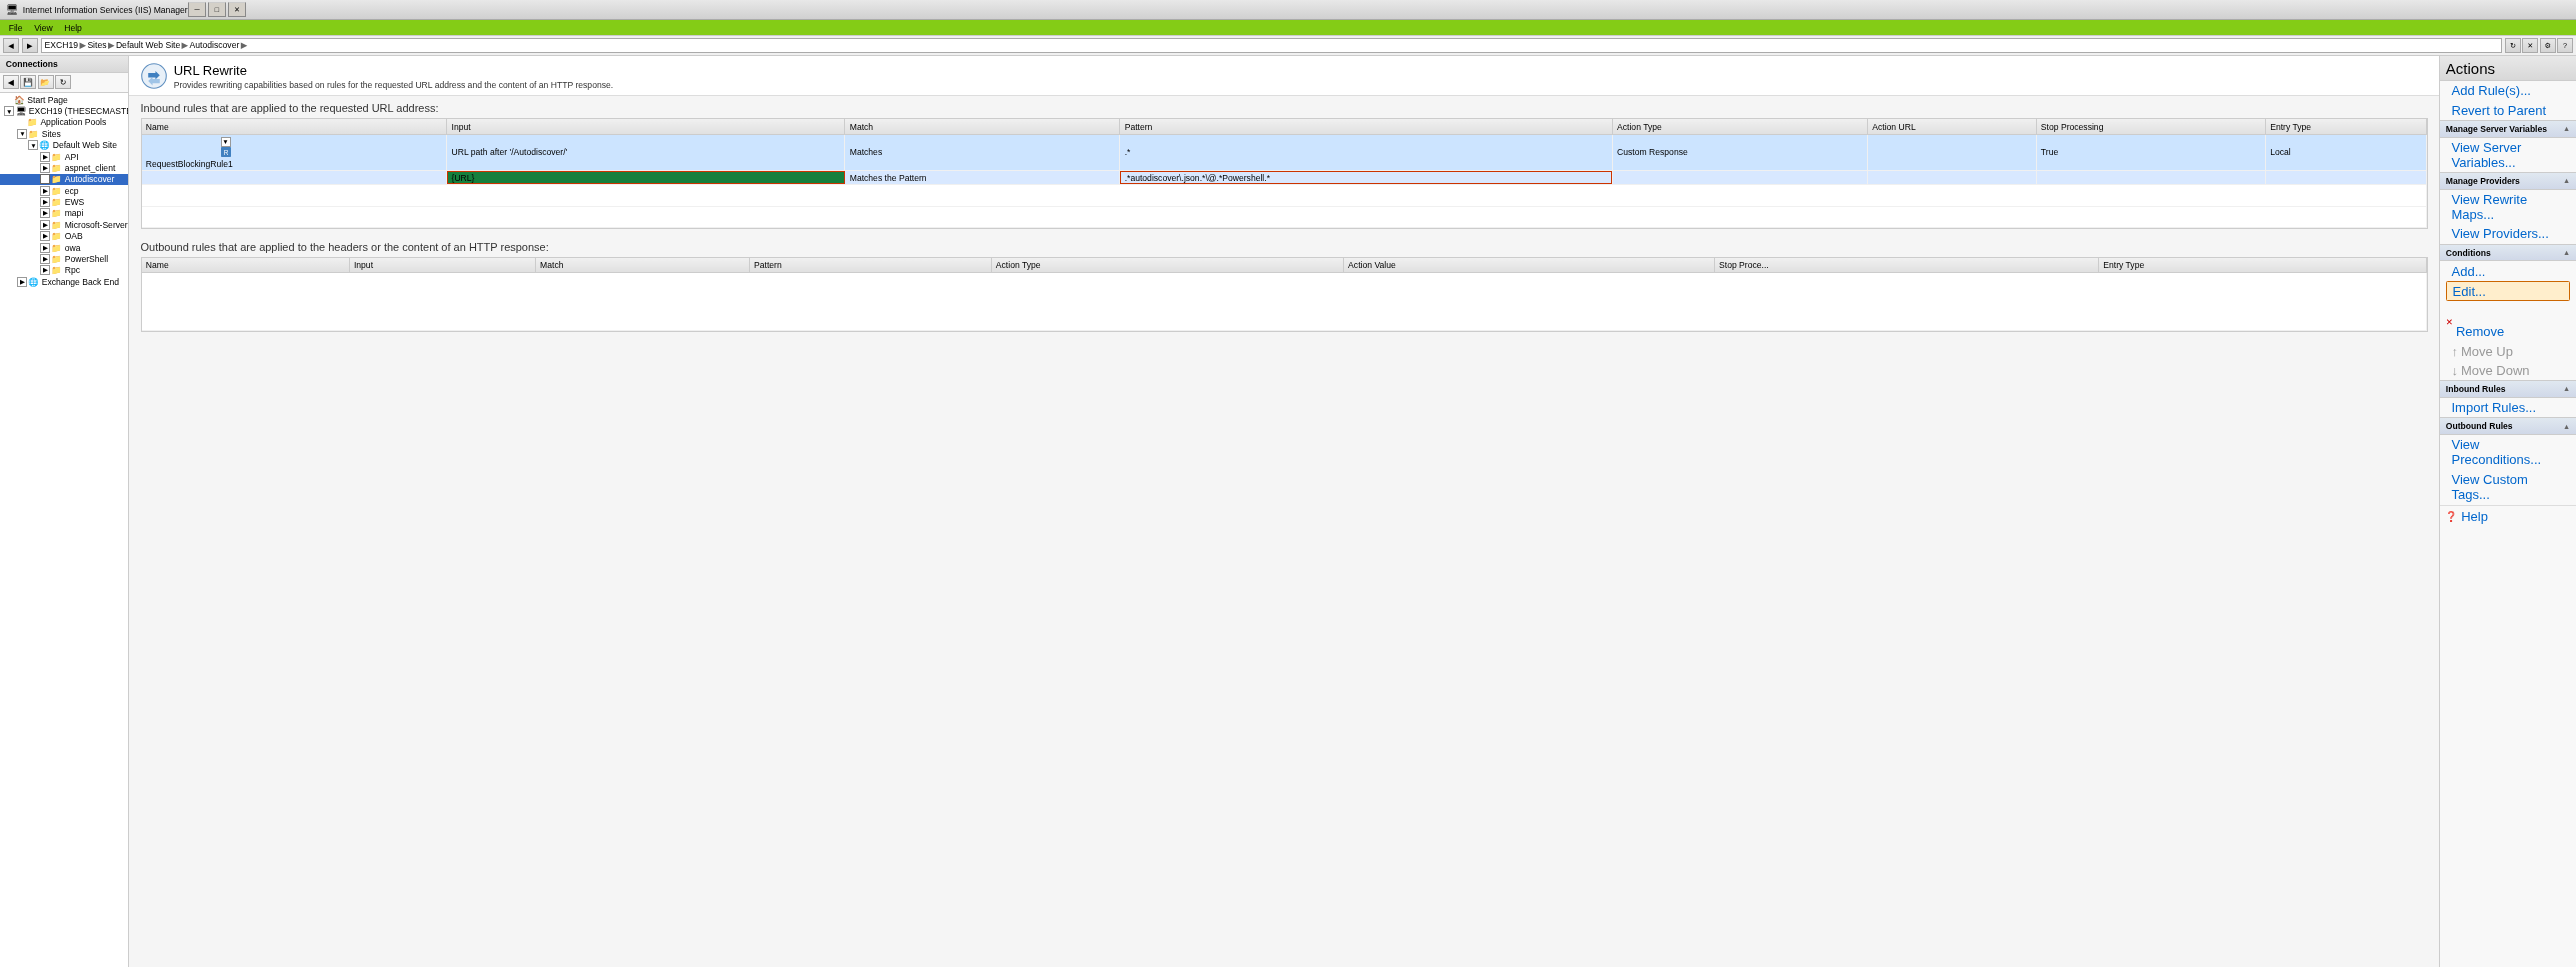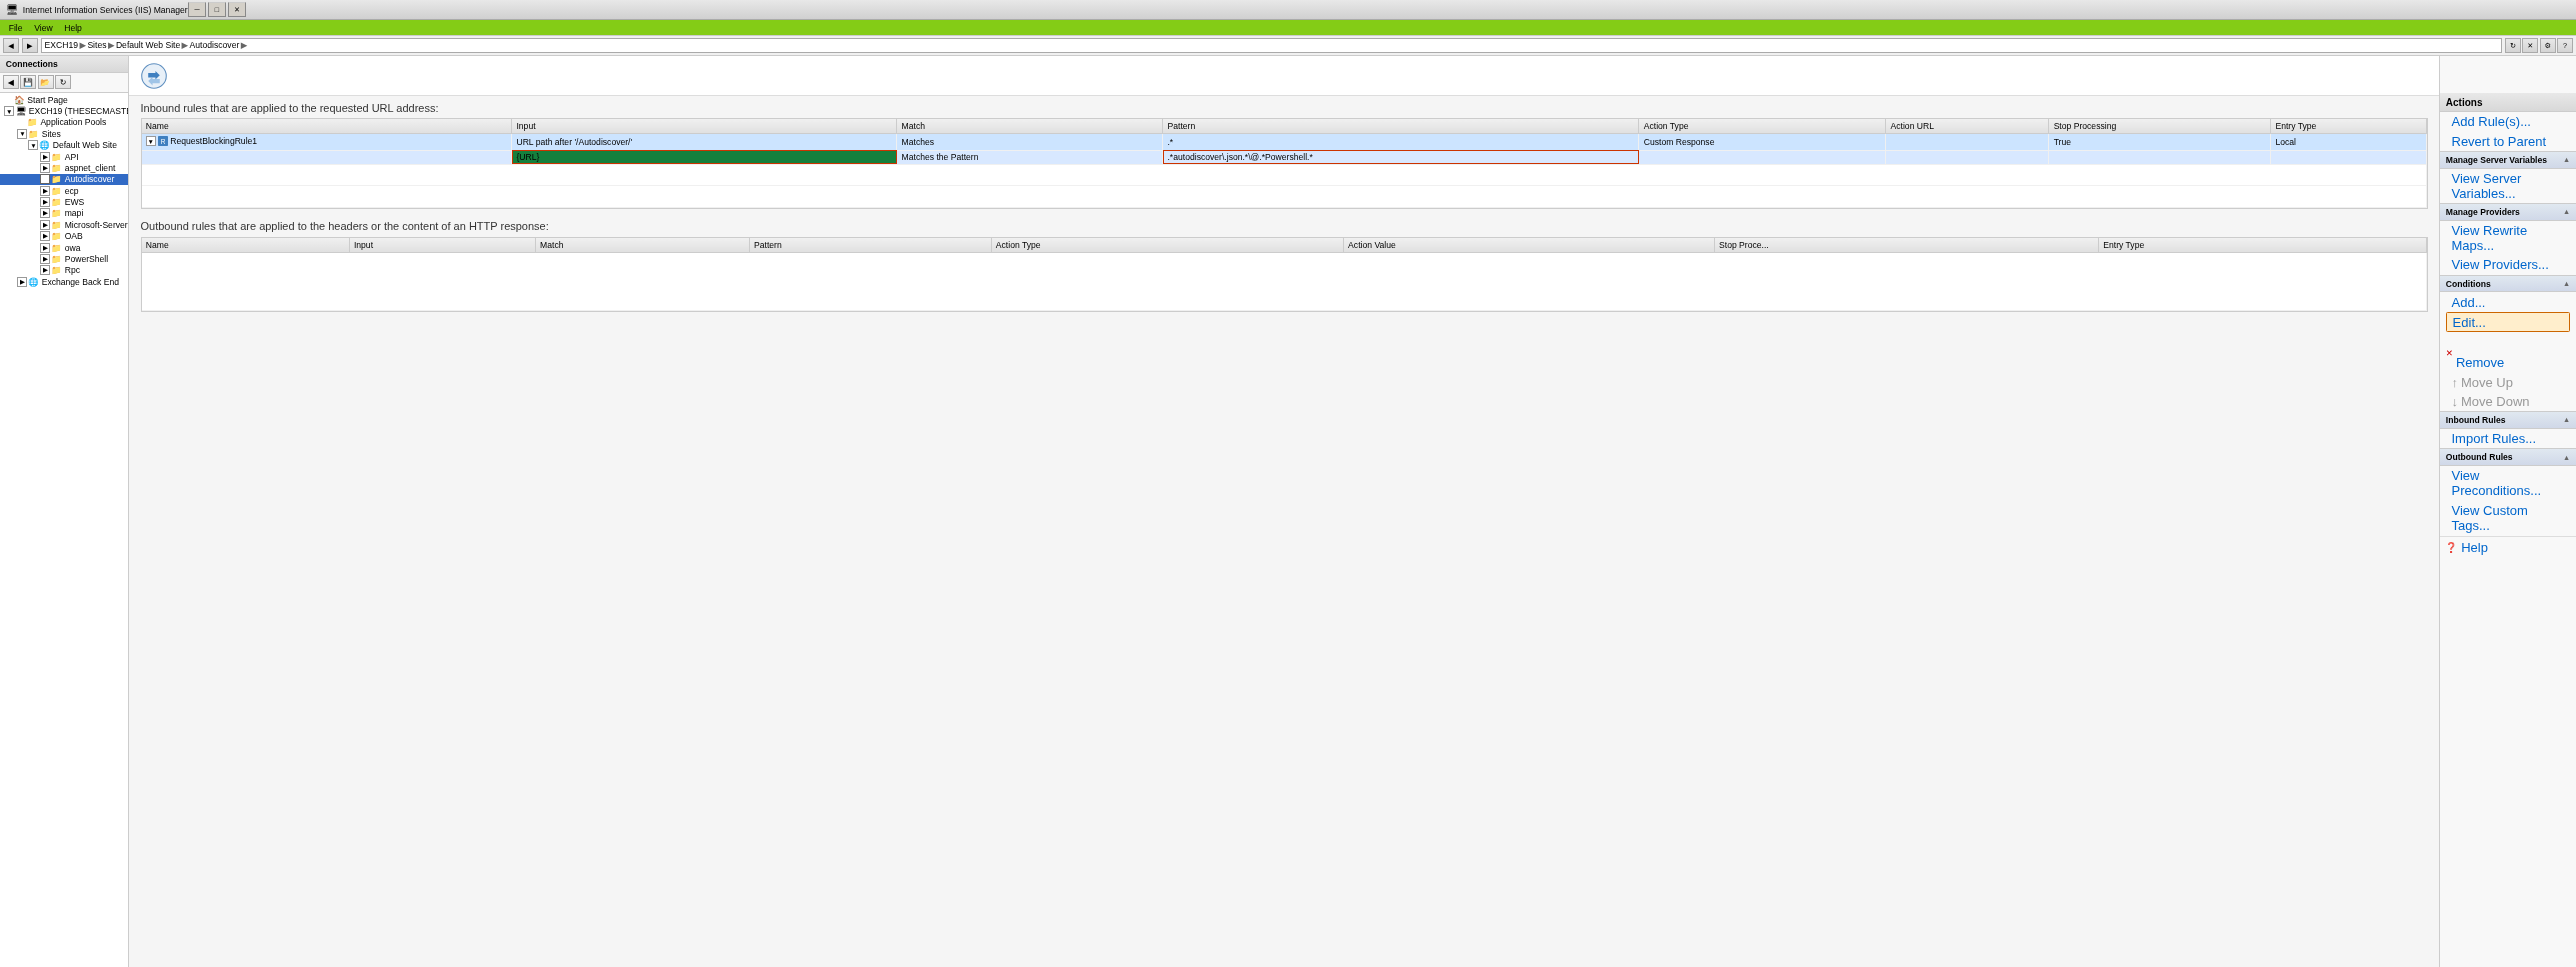--- a/index.html
+++ b/index.html
@@ -184,24 +184,23 @@
     
     .actions-panel {
       width: 137px;
       background: #f8f8f8;
       border-left: 0.7px solid #ccc;
       overflow-y: auto;
     }
     .actions-header {
       background: linear-gradient(to bottom, #e8e8e8, #d8d8d8);
       padding: 3.6px 5.8px;
-      font-weight: bold;
-      font-size: 10px;
-      border-bottom: 0.7px solid #ccc;
-      margin-top: 37px;
+      font-weight: normal;
+      font-size: 15px;
+      border-bottom: 0.7px solid #ccc;
     }
     .action-section-header {
       background: linear-gradient(to bottom, #e0e8f0, #d0d8e8);
       padding: 2.9px 5.8px;
       font-weight: bold;
       font-size: 8.6px;
       border-bottom: 0.7px solid #ccc;
       border-top: 0.7px solid #ccc;
       display: flex;
       align-items: center;
@@ -400,20 +399,24 @@
   <div class="content-area">
     <div class="content-header">
       <div class="content-icon">
 
         <svg width="26" height="26" viewBox="0 0 36 36">
           <circle cx="18" cy="18" r="17" fill="#e8f0f8" stroke="#6090c0" stroke-width="1.5"></circle>
           <path d="M10 14 L20 14 L20 11 L26 17 L20 23 L20 20 L10 20 Z" fill="#4080c0"></path>
           <path d="M26 22 L16 22 L16 19 L10 25 L16 31 L16 28 L26 28 Z" fill="#80b0e0" opacity="0.7"></path>
         </svg>
       </div>
+      <div class="content-title-area">
+        <div class="content-title">URL Rewrite</div>
+        <div class="content-desc">Provides rewriting capabilities based on rules for the requested URL address and the content of an HTTP response.</div>
+      </div>
     </div>
 
     <div class="content-body">
 
       <div class="section-label">Inbound rules that are applied to the requested URL address:</div>
 
       <div class="rules-table-container">
         <table>
           <thead>
             <tr>
@@ -424,21 +427,21 @@
               <th>Action Type</th>
               <th>Action URL</th>
               <th>Stop Processing</th>
               <th>Entry Type</th>
             </tr>
           </thead>
           <tbody>
 
             <tr class="selected-row">
               <td>
-                <span style="display:inline-flex; align-items:flex-start;">
+                <span style="display:inline-flex; align-items:flex-end;flex-direction:column;">
                   <span style="width:10px; height:10px; border:0.7px solid #999; background:#fff; display:inline-flex; align-items:center; justify-content:center; font-size:6.5px; margin-right:2.2px;">▼</span>
                   <span style="margin-right:2.2px;">
                     <svg width="10" height="10" viewBox="0 0 14 14" style="font-size:12px">
                       <rect width="14" height="14" fill="#4080c0" rx="1"></rect>
                       <text x="7" y="11" text-anchor="middle" fill="white" font-size="9">R</text>
                     </svg>
                   </span>
                   <span>RequestBlockingRule1</span>
                 </span>
               </td>

